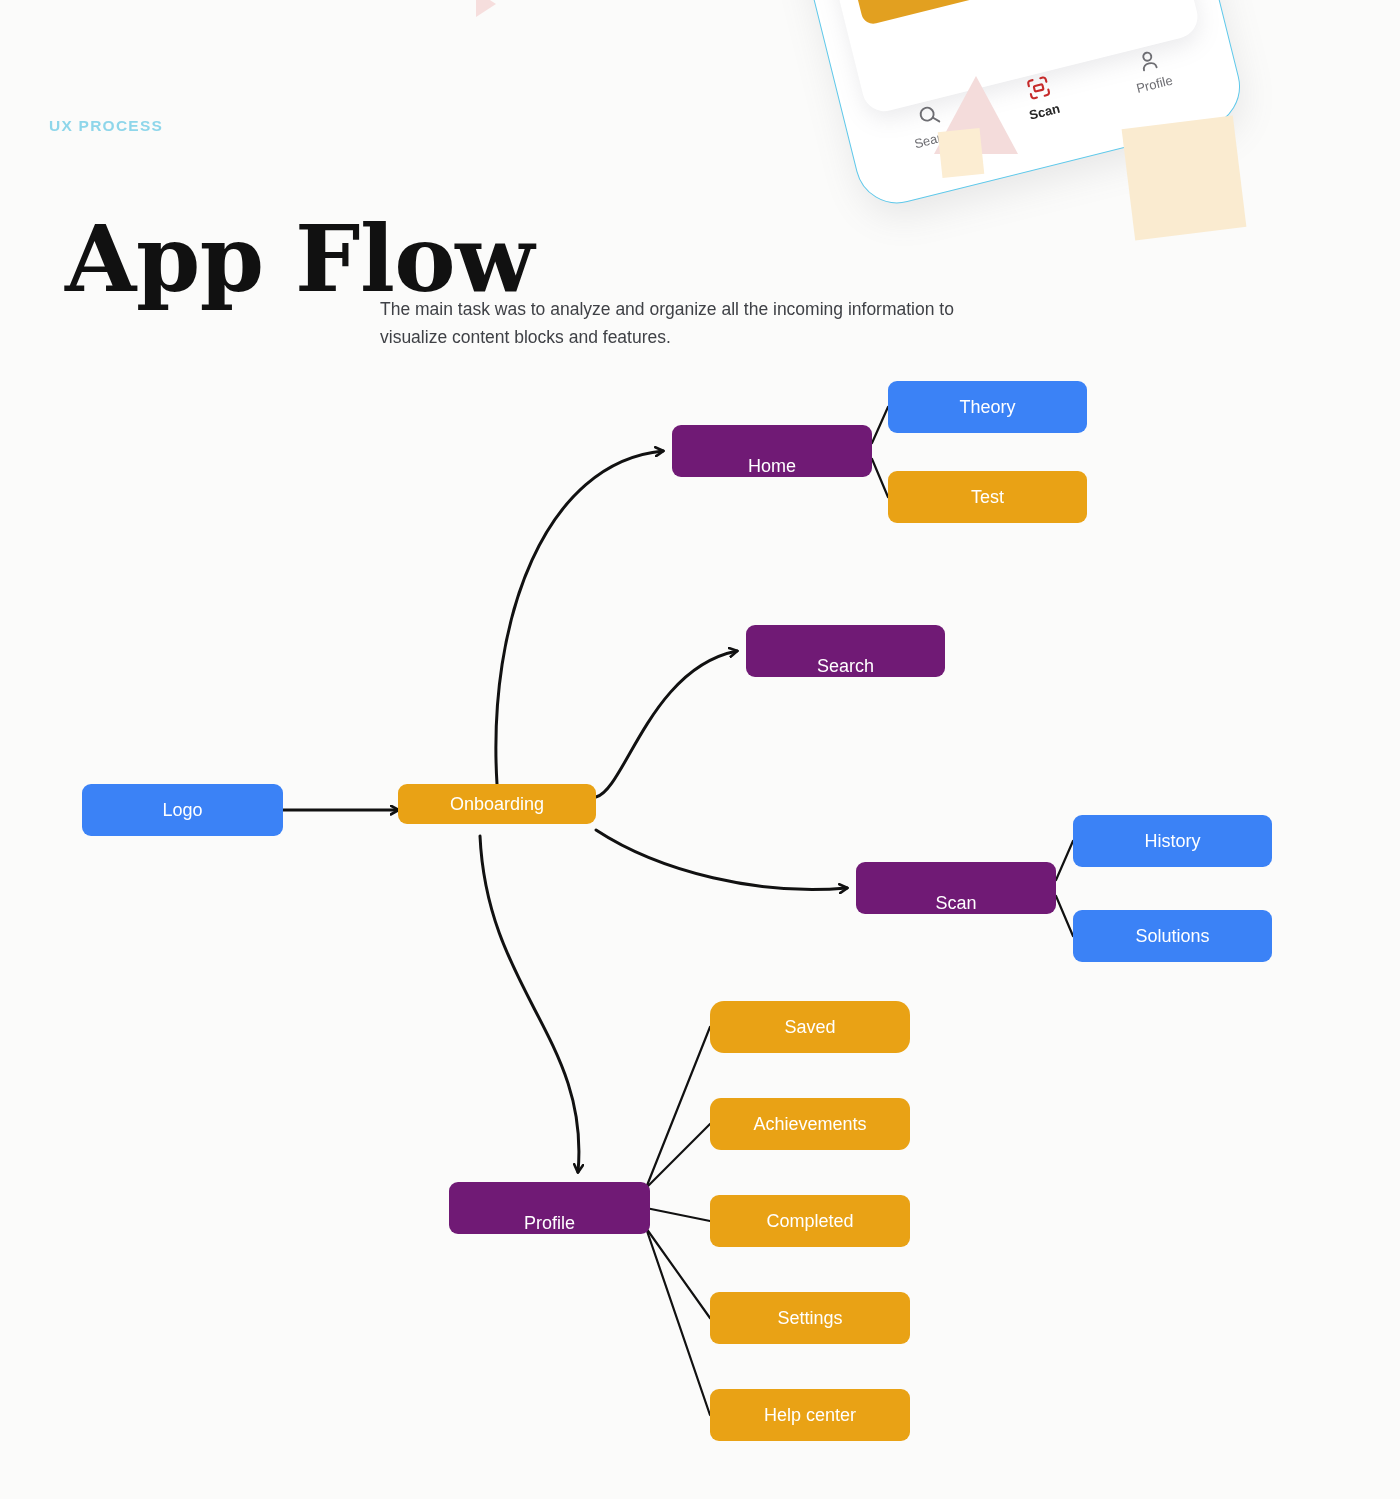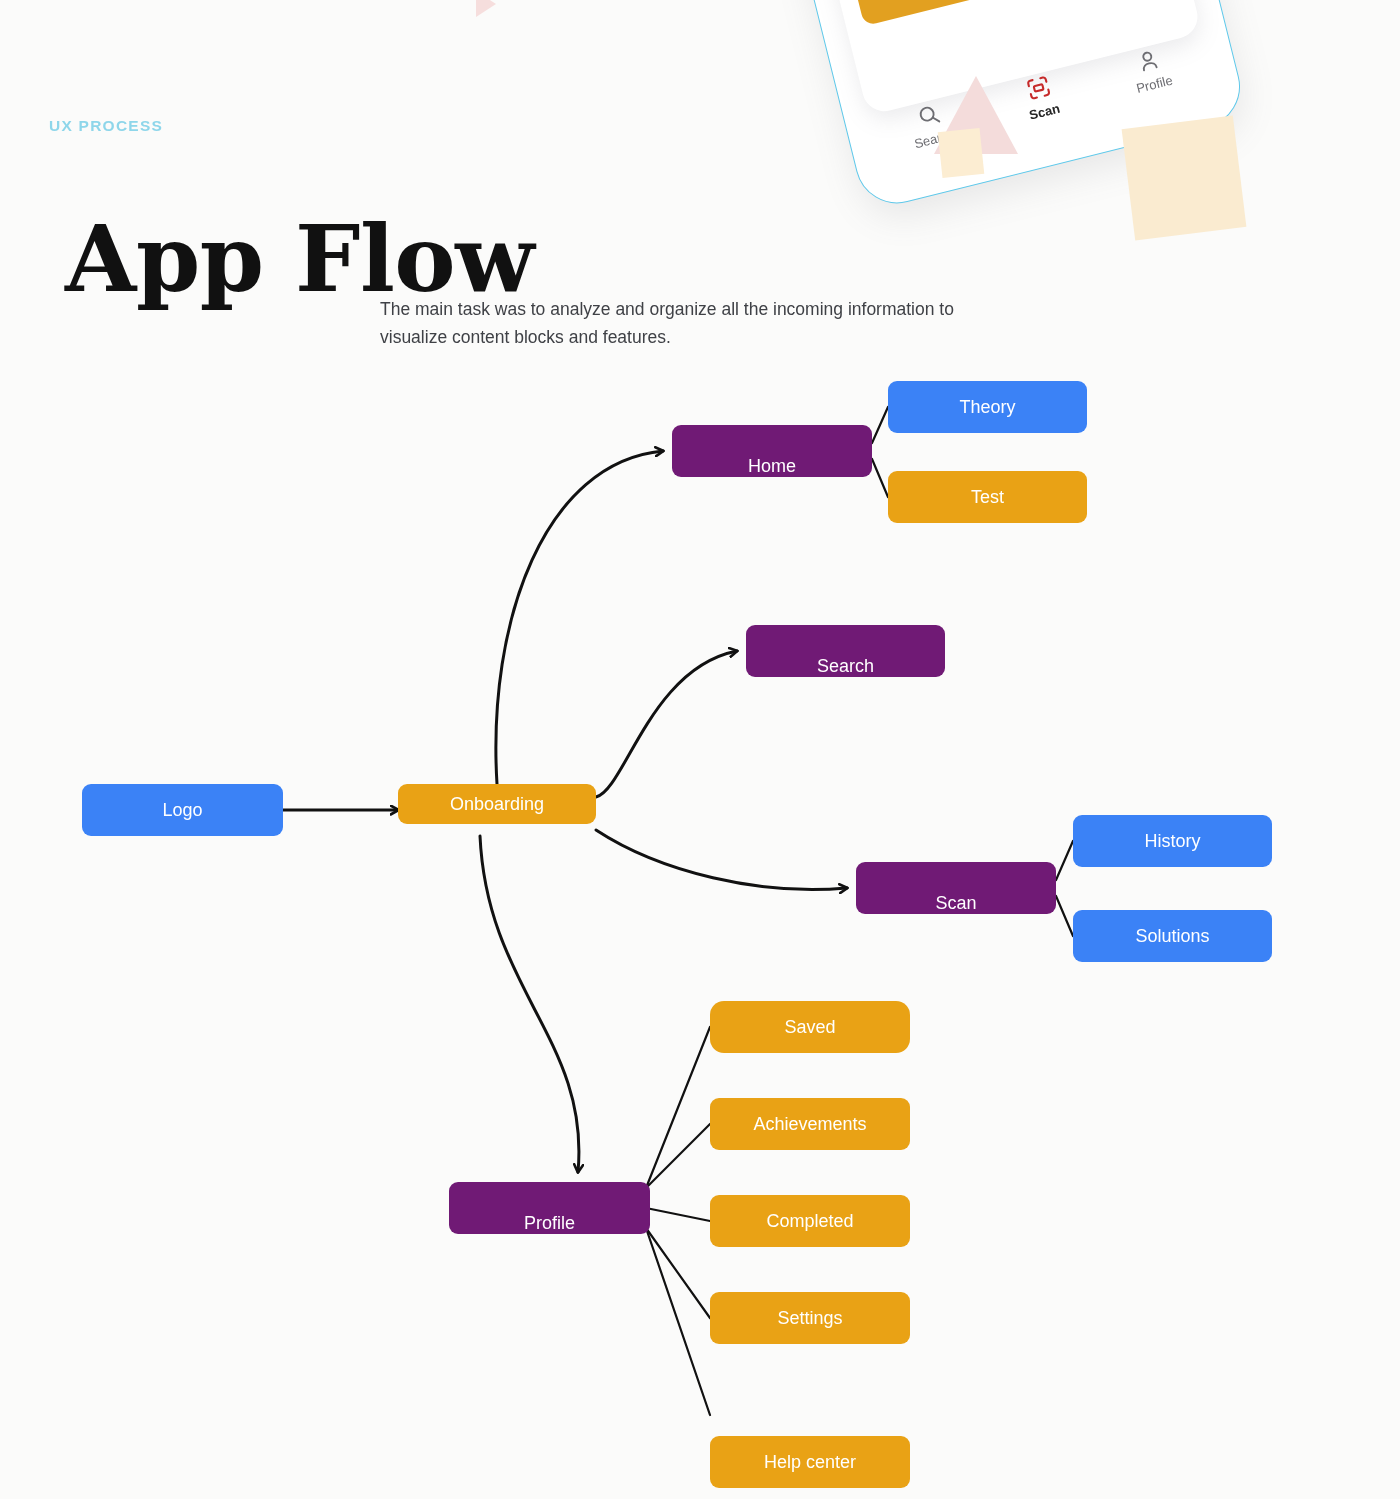--- a/index.html
+++ b/index.html
@@ -272,26 +272,26 @@
       </div>
       <div class="node cyan" style="left: 1073px; top: 910px; width: 199px; height: 52px;">
         <span>Solutions</span>
       </div>
       <div class="node red" style="left: 449px; top: 1182px; width: 201px; height: 52px;">
         <span>Profile</span>
       </div>
       <div class="node amber" style="left: 710px; top: 1001px; width: 200px; height: 52px; border-radius: 14px;">
         <span>Saved</span>
       </div>
-      <div class="node amber" style="left: 710px; top: 1098px; width: 200px; height: 52px;">
+      <div class="node amber" style="left: 710px; top: 1098px; width: 200px; height: 52px; border-radius: 11px;">
         <span>Achievements</span>
       </div>
       <div class="node amber" style="left: 710px; top: 1195px; width: 200px; height: 52px;">
         <span>Completed</span>
       </div>
       <div class="node amber" style="left: 710px; top: 1292px; width: 200px; height: 52px;">
         <span>Settings</span>
       </div>
-      <div class="node amber" style="left: 710px; top: 1389px; width: 200px; height: 52px; margin-top: 47px;">
+      <div class="node amber" style="left: 710px; top: 1389px; width: 200px; height: 52px;">
         <span>Help center</span>
       </div>
     </div>
 </div>
 
 </body></html>

